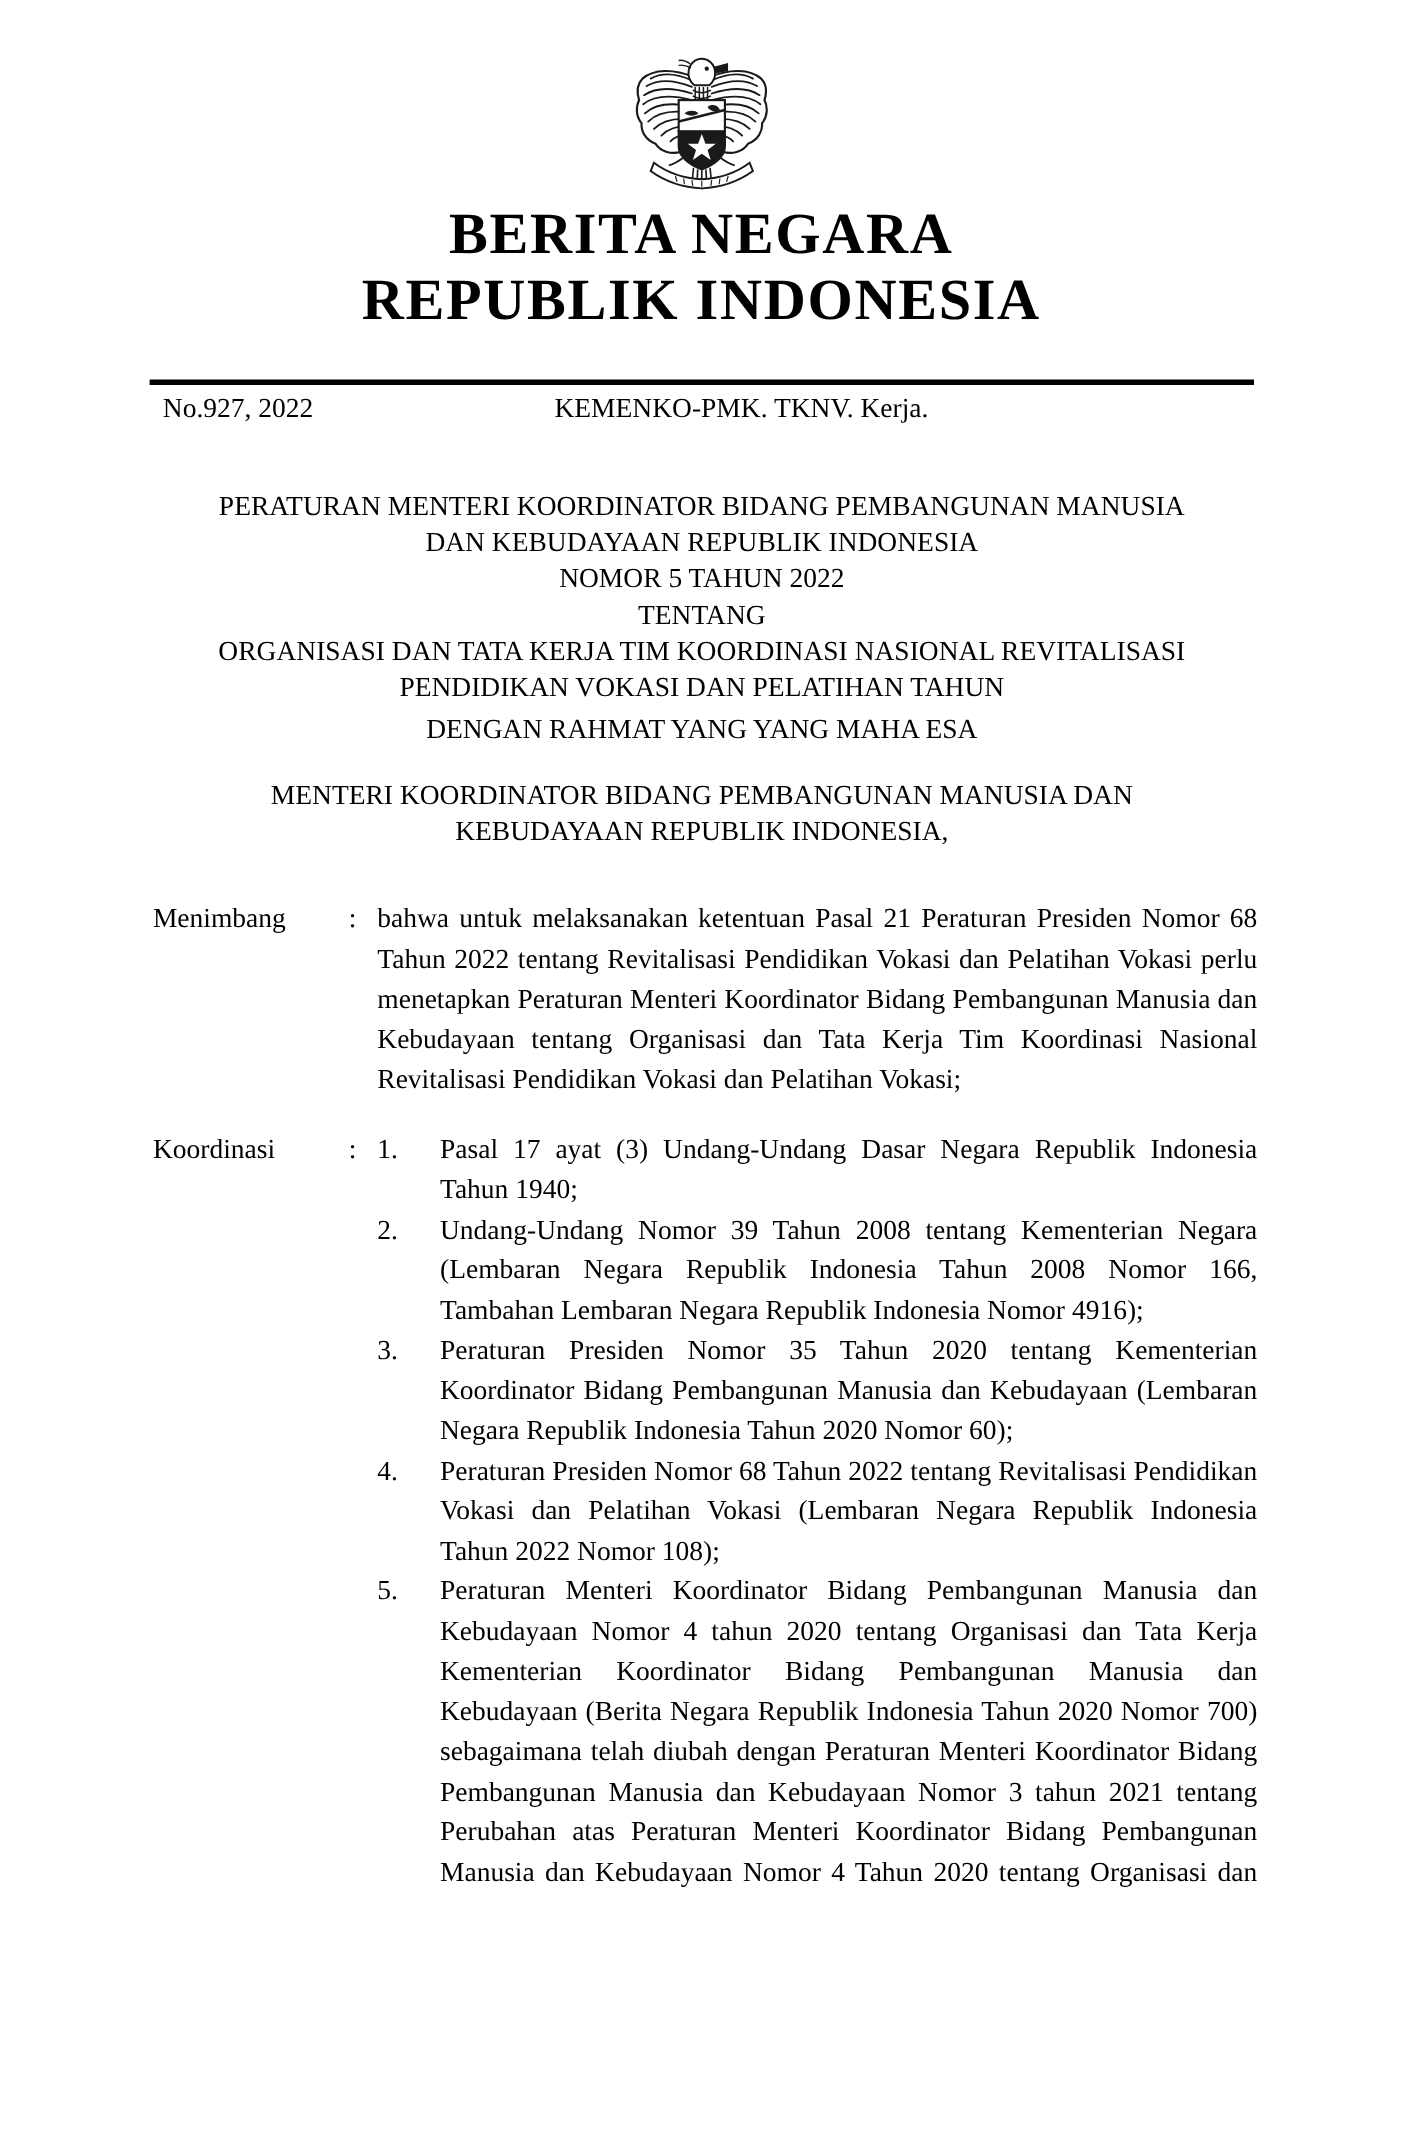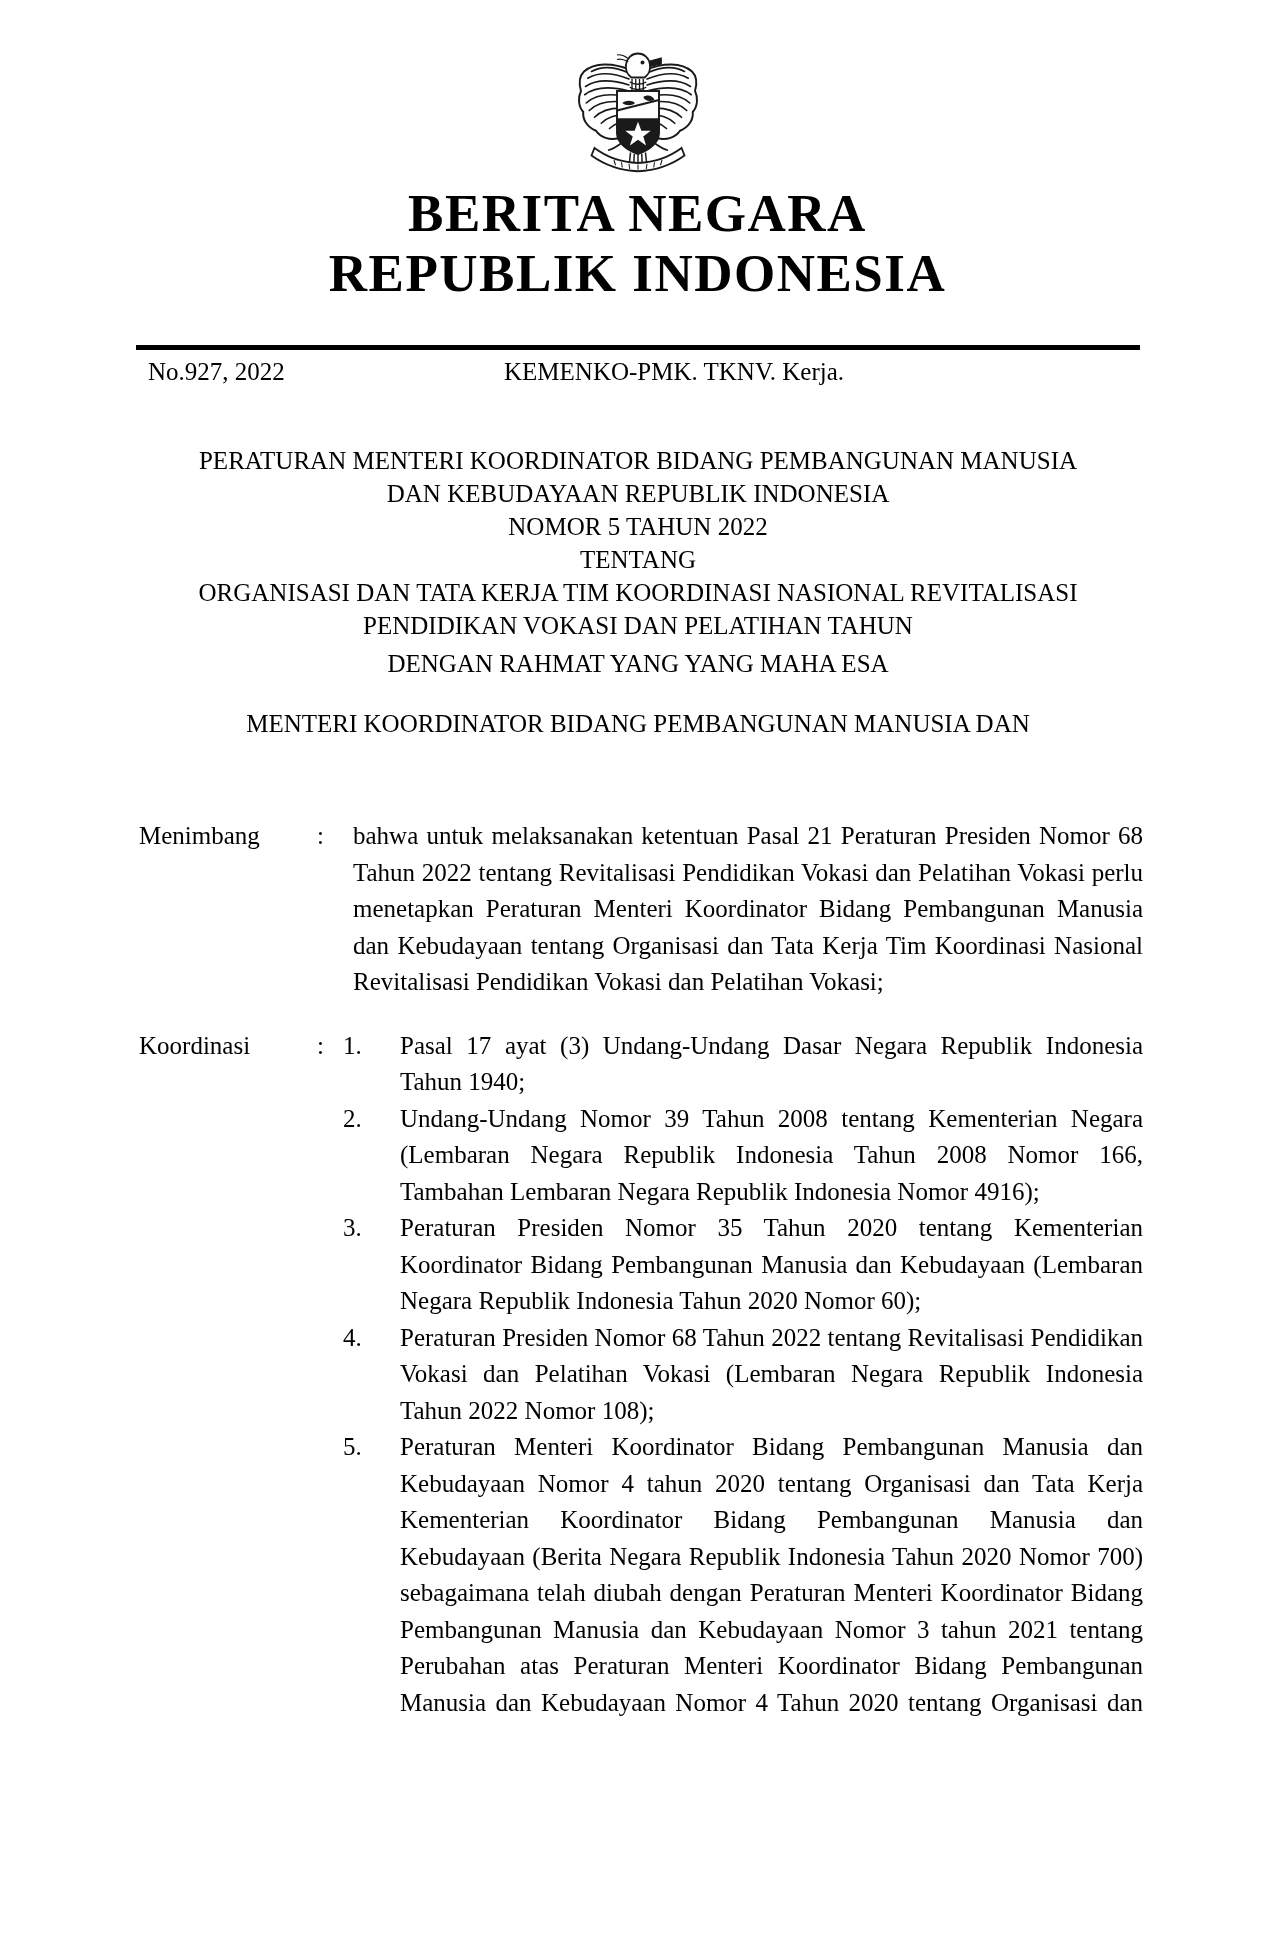--- a/index.html
+++ b/index.html
@@ -135,21 +135,20 @@
   }
   .clause-colon {
     width: 26px;
     flex: 0 0 26px;
   }
   .clause-body {
     flex: 1 1 auto;
     text-align: justify;
     text-justify: inter-word;
     hyphens: none;
-    margin-left: 10px;
   }
 
   
   .numlist {
     margin: 0;
     padding: 0;
     list-style: none;
   }
   .numlist li {
     display: flex;
@@ -293,20 +292,21 @@
     <span class="tl">NOMOR 5 TAHUN 2022</span>
     <span class="tl">TENTANG</span>
     <span class="tl">ORGANISASI DAN TATA KERJA TIM KOORDINASI NASIONAL REVITALISASI</span>
     <span class="tl">PENDIDIKAN VOKASI DAN PELATIHAN TAHUN</span>
   </div>
 
   <div class="divine">DENGAN RAHMAT YANG YANG MAHA ESA</div>
 
   <div class="authority">
     <span class="tl">MENTERI KOORDINATOR BIDANG PEMBANGUNAN MANUSIA DAN</span>
+    <span class="tl">KEBUDAYAAN REPUBLIK INDONESIA,</span>
   </div>
 
   <div class="clauses">
 
     <div class="clause">
       <div class="clause-label">Menimbang</div>
       <div class="clause-colon">:</div>
       <div class="clause-body">bahwa untuk melaksanakan ketentuan Pasal 21 Peraturan Presiden Nomor 68 Tahun 2022 tentang Revitalisasi Pendidikan Vokasi dan Pelatihan Vokasi perlu menetapkan Peraturan Menteri Koordinator Bidang Pembangunan Manusia dan Kebudayaan tentang Organisasi dan Tata Kerja Tim Koordinasi Nasional Revitalisasi Pendidikan Vokasi dan Pelatihan Vokasi;</div>
     </div>
 

